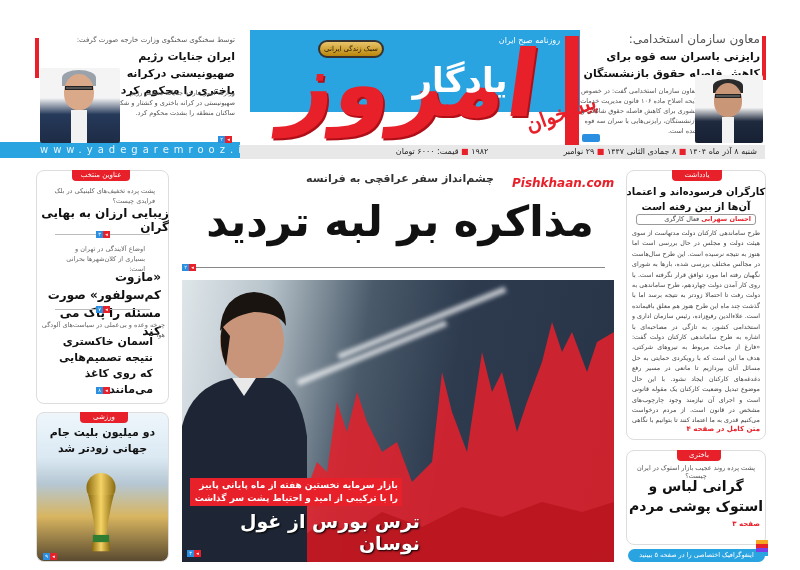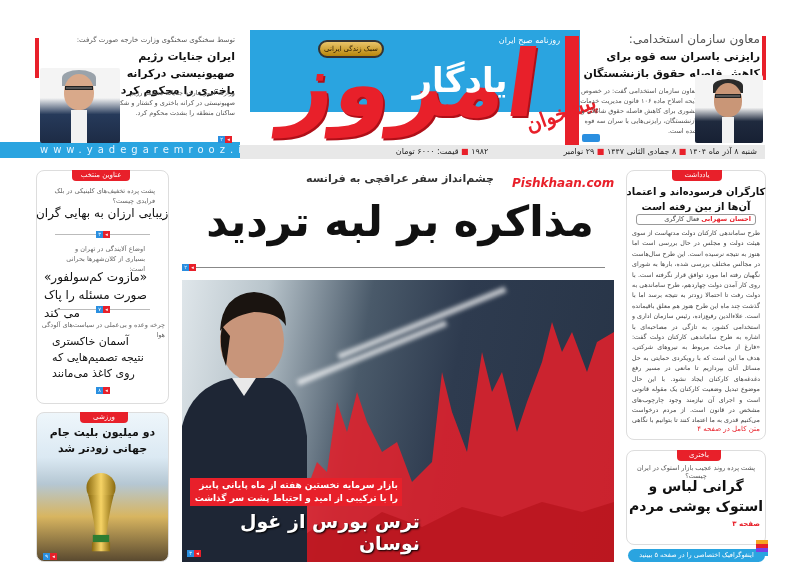--- a/index.html
+++ b/index.html
@@ -47,21 +47,21 @@
   .pref { display: inline-flex; height: 7px; }
   .pref .blue { width: 7px; height: 7px; background: #2a8fe0; color: #fff; font-size: 5px; line-height: 7px; text-align: center; }
   .pref .red { width: 7px; height: 7px; background: #e8202a; color: #fff; font-size: 5px; line-height: 7px; text-align: center; }
 
   
   .card { border: 1px solid #ddd; border-radius: 8px; background: #fff; }
   .card-label { background: #e8202a; color: #fff; font-size: 7px; text-align: center; line-height: 11px; border-radius: 0 0 4px 4px; }
   .lc-card { left: 36px; top: 170px; width: 133px; height: 234px; }
   .lc-label { left: 72px; top: 170px; width: 58px; height: 11px; }
   .lc-kicker { width: 133px; left: 36px; font-size: 6.5px; color: #666; text-align: right; line-height: 10px; }
-  .lc-title { width: 133px; left: 36px; font-weight: normal; text-align: left; color: #111; }
+  .lc-title { width: 133px; left: 36px; font-weight: bold; text-align: right; color: #111; }
   .lc-divider { left: 55px; width: 95px; height: 1px; background: #bbb; }
 
   .sp-card { left: 36px; top: 412px; width: 133px; height: 150px; overflow: hidden; background: linear-gradient(180deg, #eef6fb 0%, #dbe9f3 30%, #b5c7d3 48%, #d8b560 70%, #5a4a30 100%); }
   .sp-label { left: 80px; top: 412px; width: 48px; height: 11px; }
   .sp-title { left: 36px; top: 425px; width: 133px; font-size: 11px; font-weight: bold; line-height: 16px; text-align: center; }
   .trophy { left: 80px; top: 468px; width: 40px; height: 90px; }
 
   
   .c-kicker { left: 180px; top: 172px; width: 440px; font-size: 11px; font-weight: bold; color: #333; text-align: center; }
   .c-title { left: 180px; top: 192px; width: 440px; font-size: 42px; font-weight: 900; line-height: 60px; text-align: center; letter-spacing: -1px; }
@@ -75,21 +75,21 @@
   .c-headline { left: 190px; top: 510px; width: 230px; color: #fff; font-size: 19px; font-weight: 900; text-align: right; text-shadow: 1px 1px 2px #000; }
   .c-photo-pref { left: 187px; top: 550px; }
 
   
   .rc-card { left: 626px; top: 170px; width: 140px; height: 270px; }
   .rc-label { left: 672px; top: 170px; width: 50px; height: 11px; }
   .rc-title { left: 626px; top: 184px; width: 140px; font-size: 10px; font-weight: bold; line-height: 15px; text-align: center; }
   .rc-author { left: 636px; top: 214px; width: 120px; height: 11px; border: 1px solid #999; border-radius: 3px; font-size: 6.5px; text-align: right; padding-right: 4px; line-height: 9px; color: #444; }
   .rc-author .name { color: #e8202a; font-weight: bold; }
   .rc-body { left: 632px; top: 228px; width: 128px; font-size: 6.3px; line-height: 10.4px; color: #444; text-align: justify; }
-  .rc-more { left: 632px; top: 425px; width: 128px; font-size: 7px; font-weight: normal; color: #e8202a; text-align: right; }
+  .rc-more { left: 632px; top: 425px; width: 128px; font-size: 7px; font-weight: bold; color: #e8202a; text-align: right; }
 
   .ec-card { left: 626px; top: 450px; width: 140px; height: 95px; }
   .ec-label { left: 677px; top: 450px; width: 44px; height: 11px; }
   .ec-kicker { left: 626px; top: 464px; width: 140px; font-size: 6.5px; color: #555; text-align: center; }
   .ec-title { left: 626px; top: 476px; width: 140px; font-size: 14px; font-weight: bold; line-height: 20px; text-align: center; }
   .ec-page { left: 632px; top: 520px; width: 128px; font-size: 7px; color: #e8202a; font-weight: bold; text-align: right; }
   .info-bar { left: 628px; top: 549px; width: 137px; height: 13px; background: #2aa4e0; border-radius: 7px; color: #fff; font-size: 6.5px; line-height: 13px; text-align: center; }
   .info-icon { left: 756px; top: 540px; width: 12px; height: 16px; }
 </style>
 </head>

